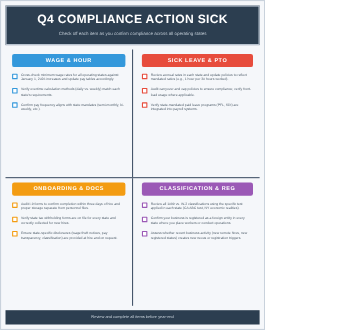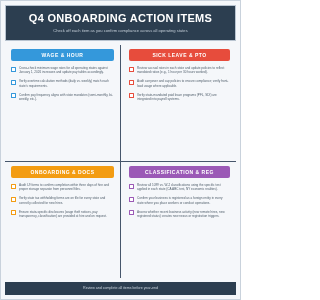--- a/index.html
+++ b/index.html
@@ -106,21 +106,21 @@
     line-height:5px;
     white-space:nowrap;
   }
 </style>
 </head>
 <body>
 
 <div class="poster">
 
   <div class="header">
-    <div class="header-title">Q4 ONBOARDING ACTION ITEMS</div>
+    <div class="header-title">Q4 COMPLIANCE ACTION SICK</div>
     <div class="header-sub">Check off each item as you confirm compliance across all operating states</div>
   </div>
 
   <div class="grid">
 
     <div class="quad">
       <div class="banner" style="background:#3498db">
         <div class="banner-label">WAGE &amp; HOUR</div>
       </div>
       <div class="items">

